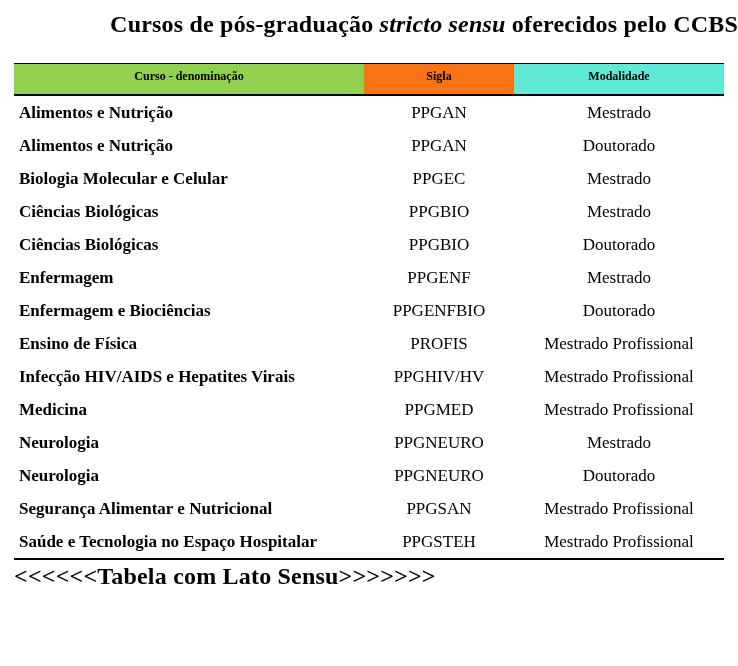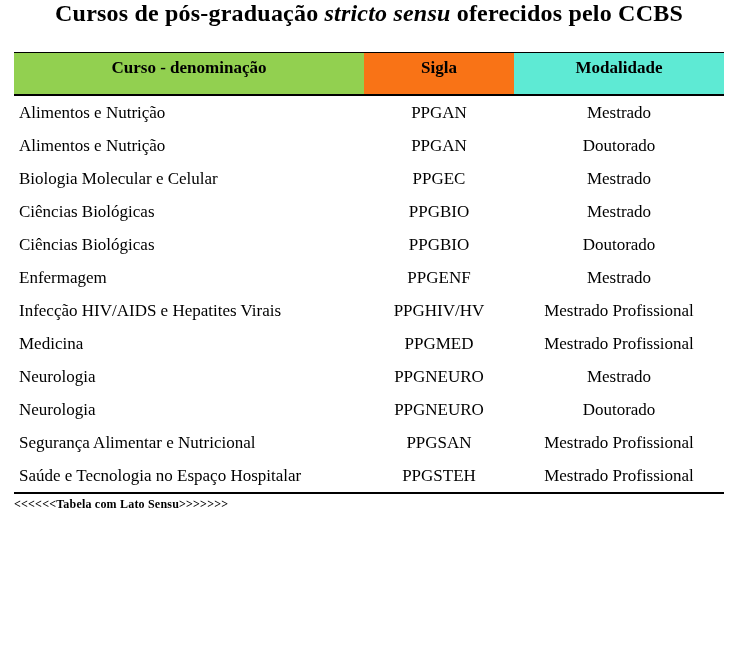--- a/index.html
+++ b/index.html
@@ -7,55 +7,57 @@
     position: relative;
     width: 738px;
     height: 666px;
     background: #ffffff;
     font-family: "Liberation Serif", "DejaVu Serif", serif;
     color: #000000;
     overflow: hidden;
   }
   .title {
     margin: 0;
-    text-align: center;
+    padding-top: 11px;
+    text-align: right;
     font-size: 24px;
     font-weight: bold;
     letter-spacing: 0.2px;
   }
   .title .it { font-style: italic; }
   table.courses {
     table-layout: fixed;
     border-collapse: collapse;
     width: 710px;
     margin: 25px 14px 0 14px;
   }
   thead th {
     border-top: 1.5px solid #000;
     border-bottom: 2px solid #000;
-    font-size: 17px;
+    font-size: 12px;
     font-weight: bold;
-    padding: 5px 0 16px 0;
+    padding: 5px 0 10px 0;
     text-align: center;
   }
   tbody td {
     font-size: 17px;
     line-height: 21px;
     padding: 6px 0 6px 0;
     vertical-align: top;
     text-align: center;
   }
   tbody td.curso {
     text-align: left;
     padding-left: 5px;
+    font-weight: bold;
   }
   tbody tr:last-child td { border-bottom: 2px solid #000; }
   .footer-note {
     margin: 3px 0 0 14px;
-    font-size: 12px;
+    font-size: 24px;
     font-weight: bold;
     letter-spacing: 0.2px;
   }
 </style>
 </head>
 <body>
 
 <div class="page">
 
   <h1 class="title"><span>Cursos de pós-graduação </span><span class="it">stricto sensu</span><span> oferecidos pelo CCBS</span></h1>
@@ -98,20 +100,30 @@
           <td class="curso">Ciências Biológicas</td>
           <td class="sigla">PPGBIO</td>
           <td class="modalidade">Doutorado</td>
         </tr>
         <tr>
           <td class="curso">Enfermagem</td>
           <td class="sigla">PPGENF</td>
           <td class="modalidade">Mestrado</td>
         </tr>
         <tr>
+          <td class="curso">Enfermagem e Biociências</td>
+          <td class="sigla">PPGENFBIO</td>
+          <td class="modalidade">Doutorado</td>
+        </tr>
+        <tr>
+          <td class="curso">Ensino de Física</td>
+          <td class="sigla">PROFIS</td>
+          <td class="modalidade">Mestrado Profissional</td>
+        </tr>
+        <tr>
           <td class="curso">Infecção HIV/AIDS e Hepatites Virais</td>
           <td class="sigla">PPGHIV/HV</td>
           <td class="modalidade">Mestrado Profissional</td>
         </tr>
         <tr>
           <td class="curso">Medicina</td>
           <td class="sigla">PPGMED</td>
           <td class="modalidade">Mestrado Profissional</td>
         </tr>
         <tr>

